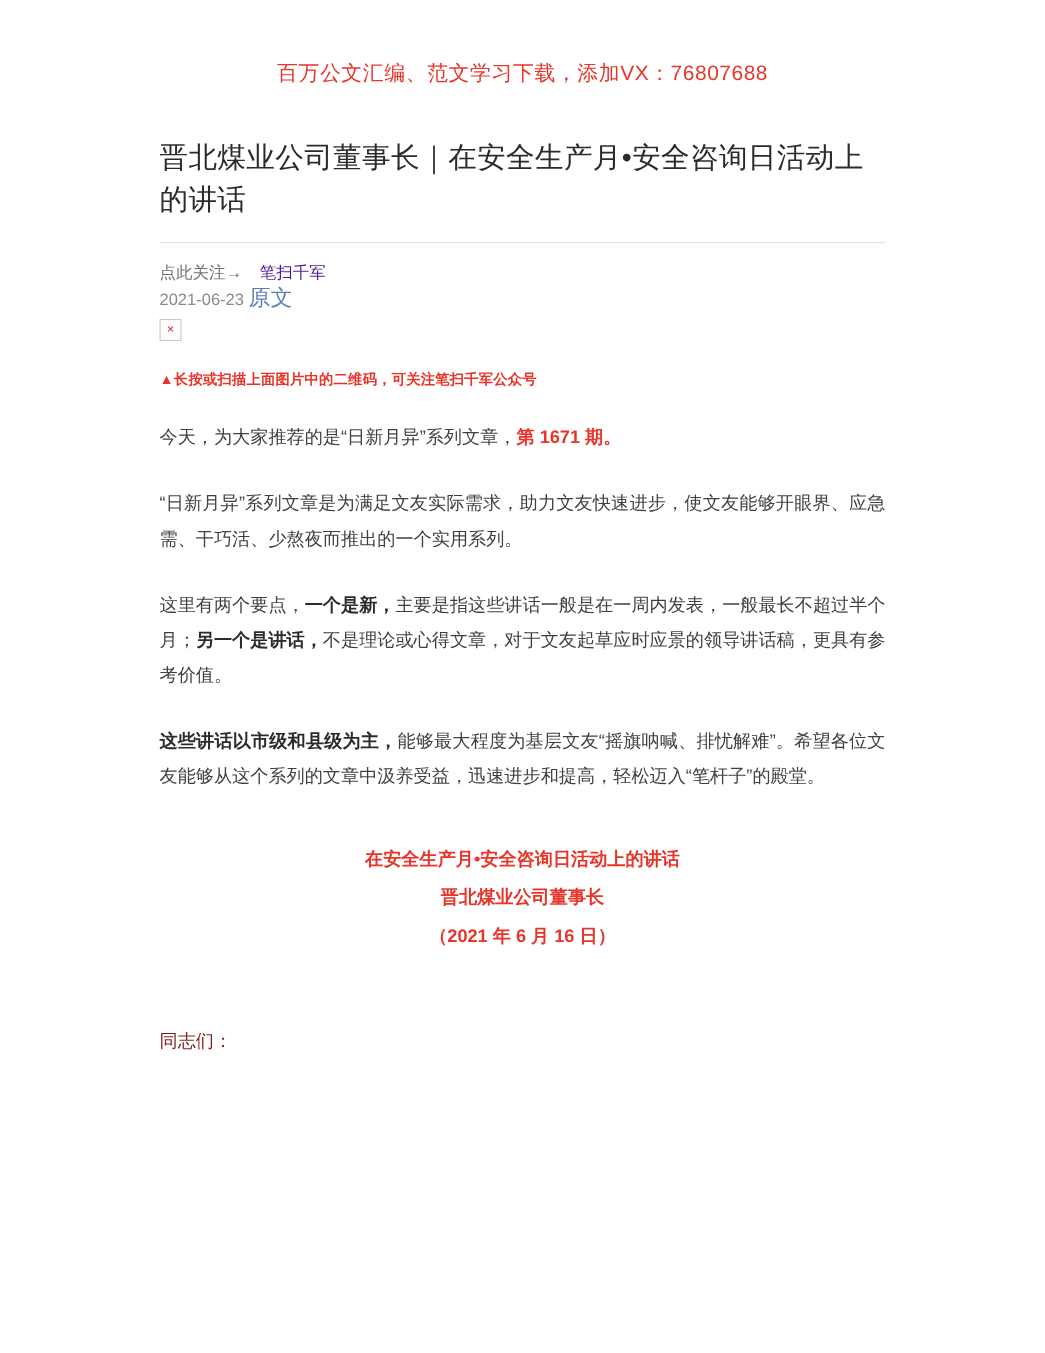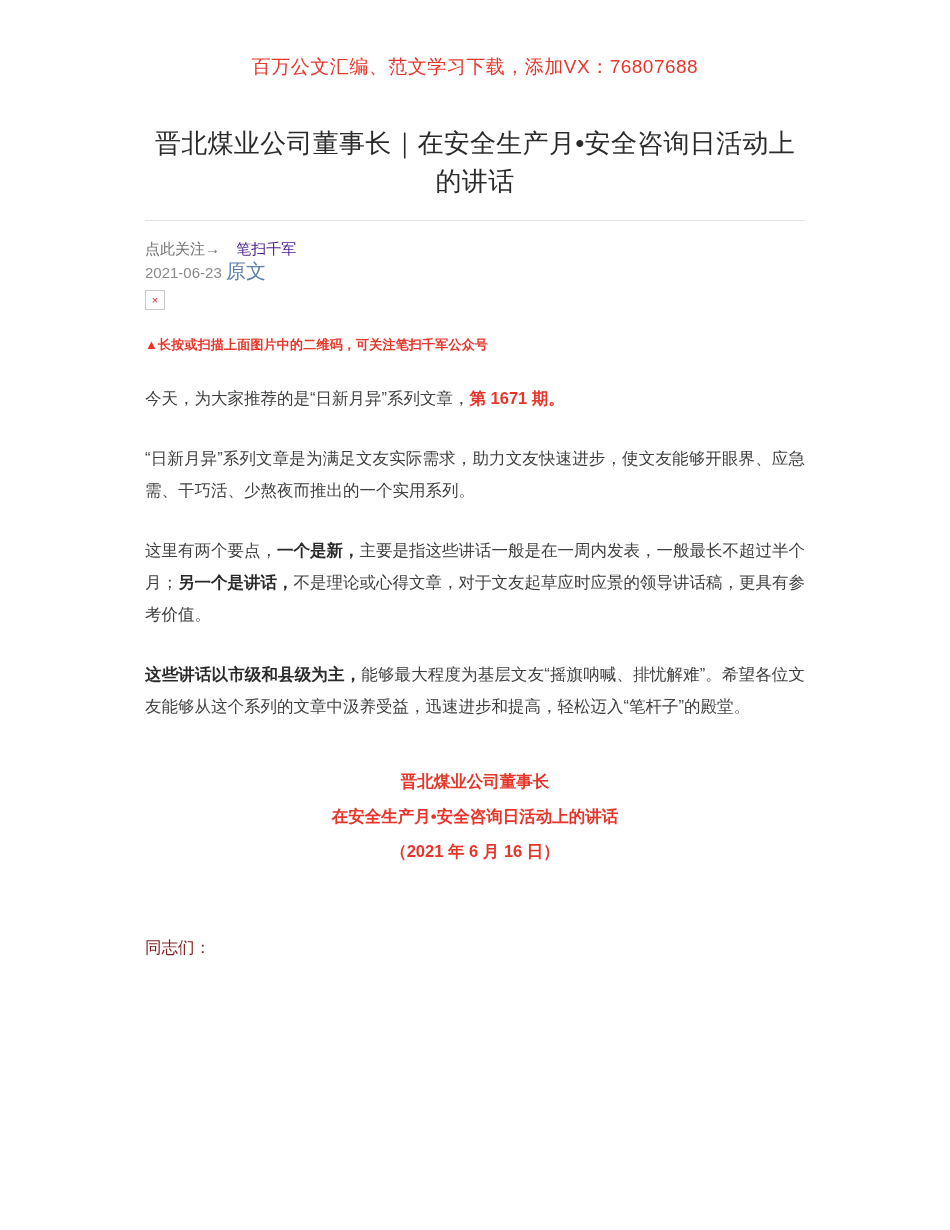--- a/index.html
+++ b/index.html
@@ -32,21 +32,20 @@
     margin: 0 auto;
     padding-top: 44px;
   }
   .doc-title {
     font-size: 26px;
     line-height: 38px;
     color: #2b2b2b;
     font-weight: normal;
     margin: 0 0 20px 0;
     letter-spacing: 0.3px;
-    text-align: center;
   }
   .title-rule {
     border: none;
     border-top: 1px solid #e2e2e2;
     margin: 0 0 16px 0;
   }
   .meta-line {
     font-size: 15px;
     color: #6f6f6f;
     line-height: 23px;
@@ -149,21 +148,21 @@
 
     <p class="body">
       <span>这里有两个要点，</span><span class="bold">一个是新，</span><span>主要是指这些讲话一般是在一周内发表，一般最长不超过半个月；</span><span class="bold">另一个是讲话，</span><span>不是理论或心得文章，对于文友起草应时应景的领导讲话稿，更具有参考价值。</span>
     </p>
 
     <p class="body">
       <span class="bold">这些讲话以市级和县级为主，</span><span>能够最大程度为基层文友“摇旗呐喊、排忧解难”。希望各位文友能够从这个系列的文章中汲养受益，迅速进步和提高，轻松迈入“笔杆子”的殿堂。</span>
     </p>
 
     <div class="centered-block">
+      <div>在安全生产月•安全咨询日活动上的讲话</div>
       <div>晋北煤业公司董事长</div>
-      <div>在安全生产月•安全咨询日活动上的讲话</div>
       <div>（2021 年 6 月 16 日）</div>
     </div>
 
     <div class="salutation">同志们：</div>
 
   </div>
 </div>
 
 </body></html>

